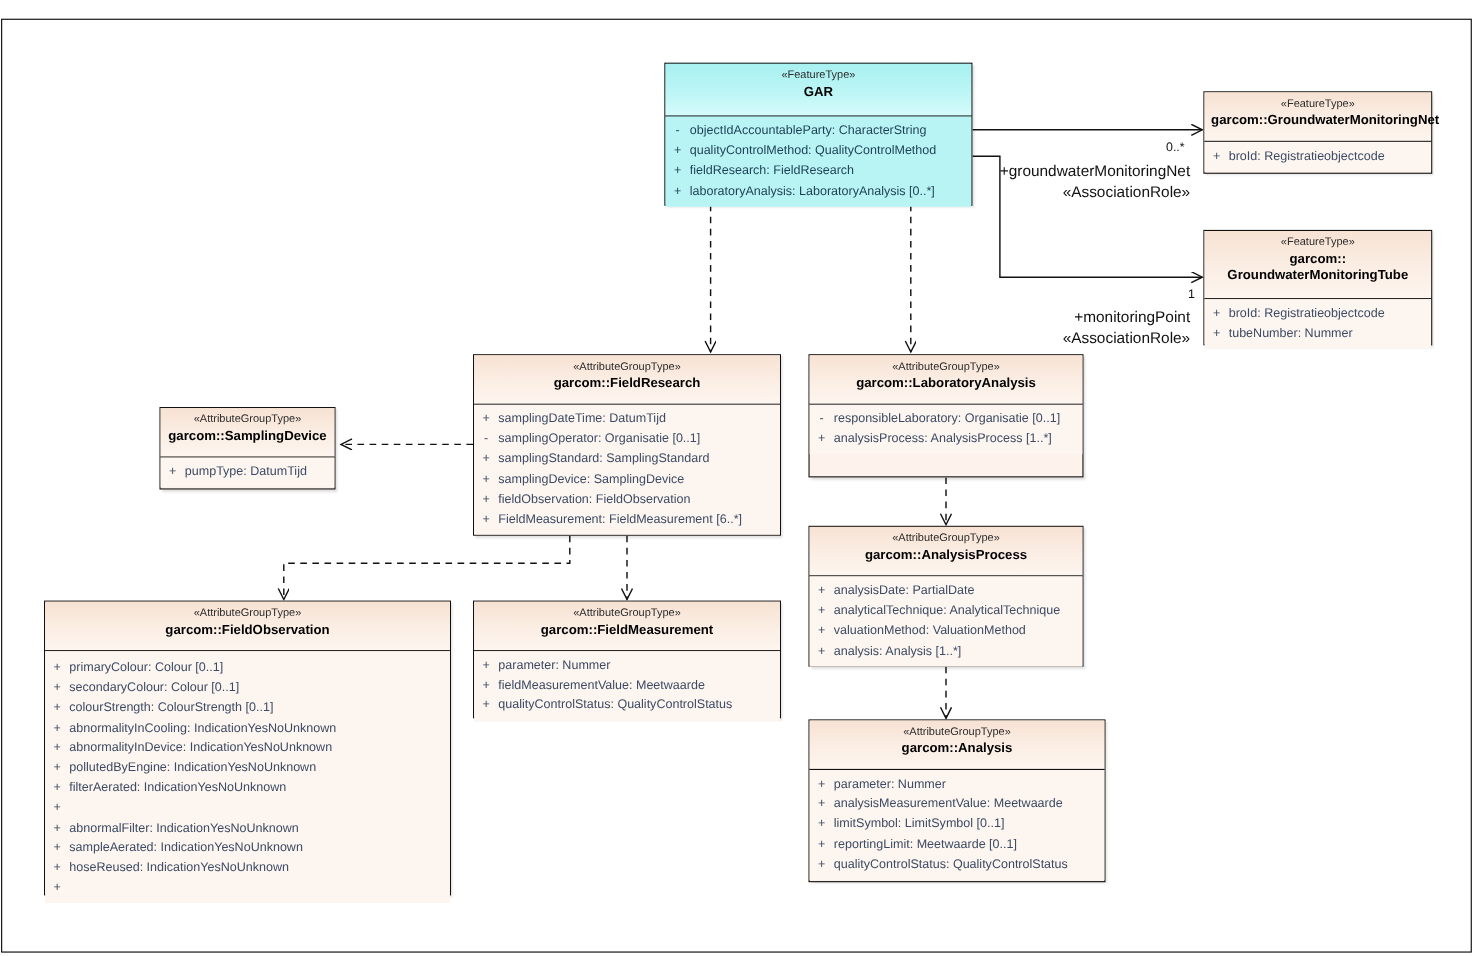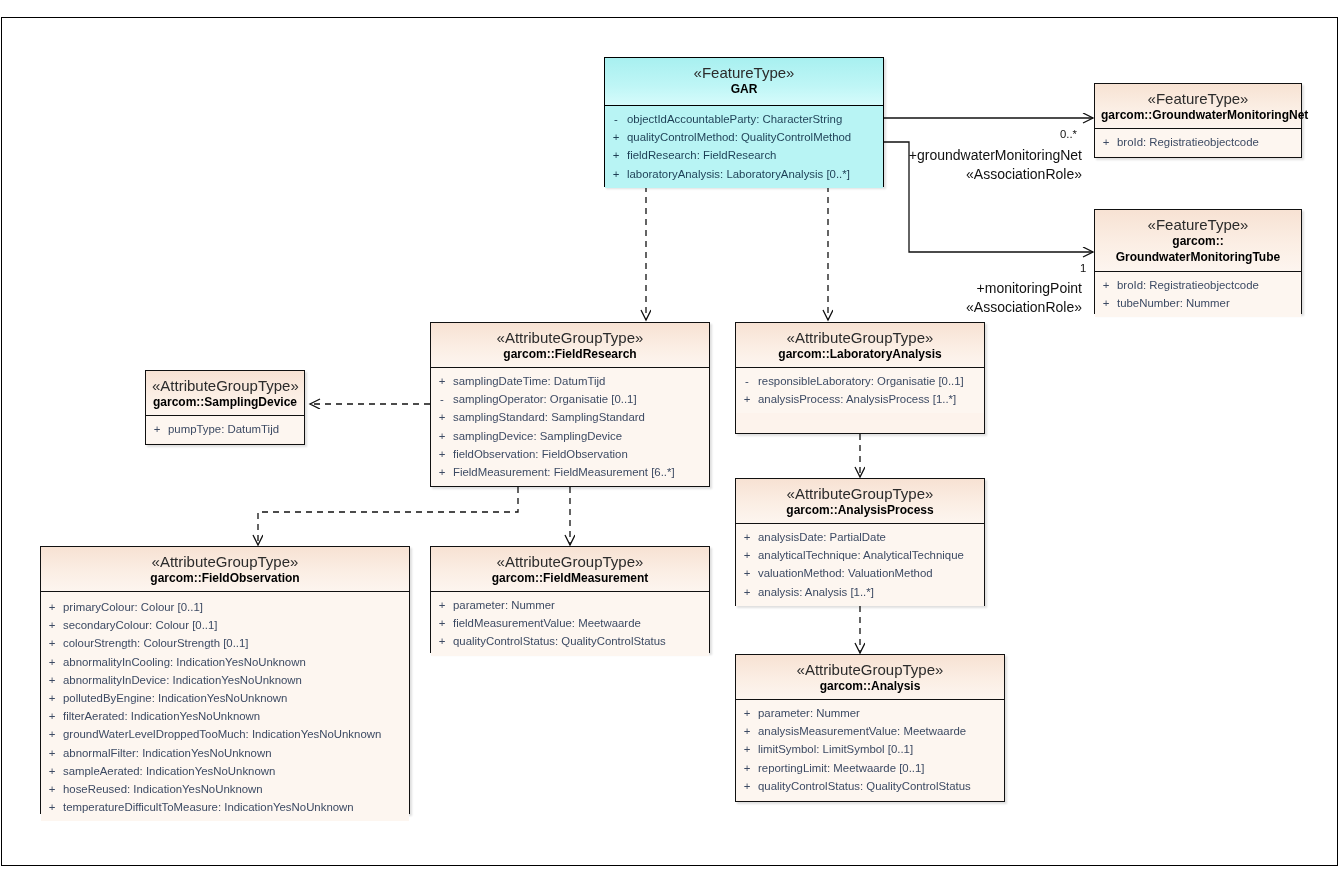--- a/index.html
+++ b/index.html
@@ -13,21 +13,21 @@
        font-size:12.5px;font-weight:bold;color:#000;white-space:nowrap;}
   #tab:after{content:"";position:absolute;right:-1px;top:-1px;width:0;height:0;
        border-left:16px solid #fff;border-bottom:27px solid transparent;}
 
   
   .cls{position:absolute;box-sizing:border-box;border:1.4px solid #111;
        background:#fdf3ec;box-shadow:2px 2px 2px rgba(0,0,0,.13);}
   .cls .hdr{box-sizing:border-box;border-bottom:1.4px solid #111;
        padding:5px 6px 6px 6px;text-align:center;line-height:1.28;
        background:linear-gradient(to bottom,#f7e2d3 0%,#fbeee4 55%,#fdf5ef 100%);}
-  .cls .stereo{font-size:15px;color:#2b2b2b;}
+  .cls .stereo{font-size:10px;color:#2b2b2b;}
   .cls .cname{font-size:12px;font-weight:bold;color:#000;}
   .cls .body{padding:4px 0 5px 0;background:#fdf6f0;}
   .attr{display:flex;align-items:baseline;font-size:11.4px;color:#3c4a63;
         padding:1px 6px 1px 0;line-height:1.42;white-space:nowrap;}
   .attr .vis{display:inline-block;width:22px;text-align:center;flex:none;color:#3c4a63;}
 
   
   .cls.cyan{border:1.8px solid #000;background:#cdf6f6;}
   .cls.cyan .hdr{border-bottom:1.8px solid #000;
         background:linear-gradient(to bottom,#a8f0f0 0%,#bff6f6 60%,#d6fbfb 100%);}
@@ -310,37 +310,35 @@
       <div class="attr">
         <span class="vis">+</span>
         <span>pollutedByEngine: IndicationYesNoUnknown</span>
       </div>
       <div class="attr">
         <span class="vis">+</span>
         <span>filterAerated: IndicationYesNoUnknown</span>
       </div>
       <div class="attr">
         <span class="vis">+</span>
-        <span>groundWaterLevelDroppedTooMuch: IndicationYesNoUnknown</span>
       </div>
       <div class="attr">
         <span class="vis">+</span>
         <span>abnormalFilter: IndicationYesNoUnknown</span>
       </div>
       <div class="attr">
         <span class="vis">+</span>
         <span>sampleAerated: IndicationYesNoUnknown</span>
       </div>
       <div class="attr">
         <span class="vis">+</span>
         <span>hoseReused: IndicationYesNoUnknown</span>
       </div>
       <div class="attr">
         <span class="vis">+</span>
-        <span>temperatureDifficultToMeasure: IndicationYesNoUnknown</span>
       </div>
     </div>
   </div>
 
   <div class="cls" style="left:430px;top:546px;width:280px;height:107px;">
     <div class="hdr" style="height:45px;">
       <div class="stereo">«AttributeGroupType»</div>
       <div class="cname">garcom::FieldMeasurement</div>
     </div>
     <div class="body">

